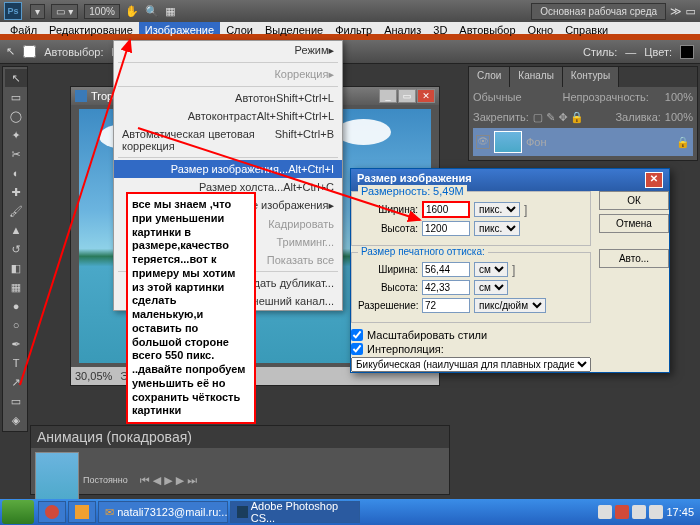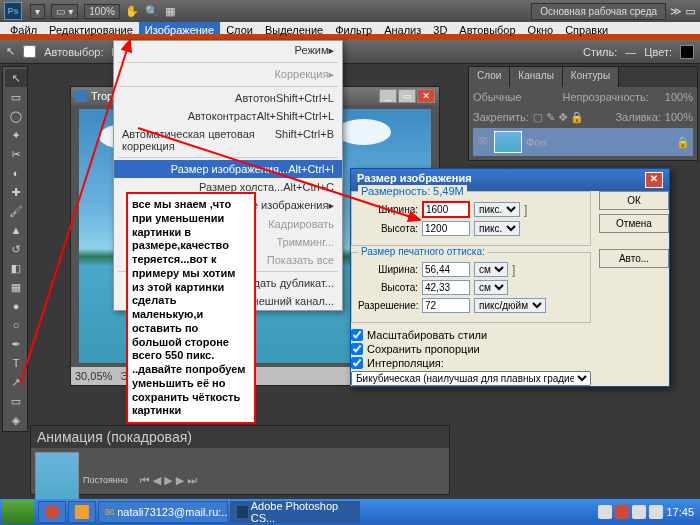--- a/index.html
+++ b/index.html
@@ -286,24 +286,20 @@
           <input type="text" value="72" style="">
           <select><option>пикс/дюйм</option></select>
         </div>
       </div>
       <div class="chk">
           <input type="checkbox" checked="" style="">
           <span>Масштабировать стили</span>
         </div>
       <div class="chk">
           <input type="checkbox" checked="" style="">
-          <span>Сохранить пропорции</span>
-        </div>
-      <div class="chk">
-          <input type="checkbox" checked="" style="">
           <span>Интерполяция:</span>
         </div>
       <select style="width:100%;font-size:10px"><option>Бикубическая (наилучшая для плавных градиентов)</option></select>
     </div>
     <div class="dlg-right">
       <div class="dlg-btn">ОК</div>
       <div class="dlg-btn">Отмена</div>
       <div class="dlg-btn" style="margin-top:12px">Авто...</div>
     </div>
   </div>

